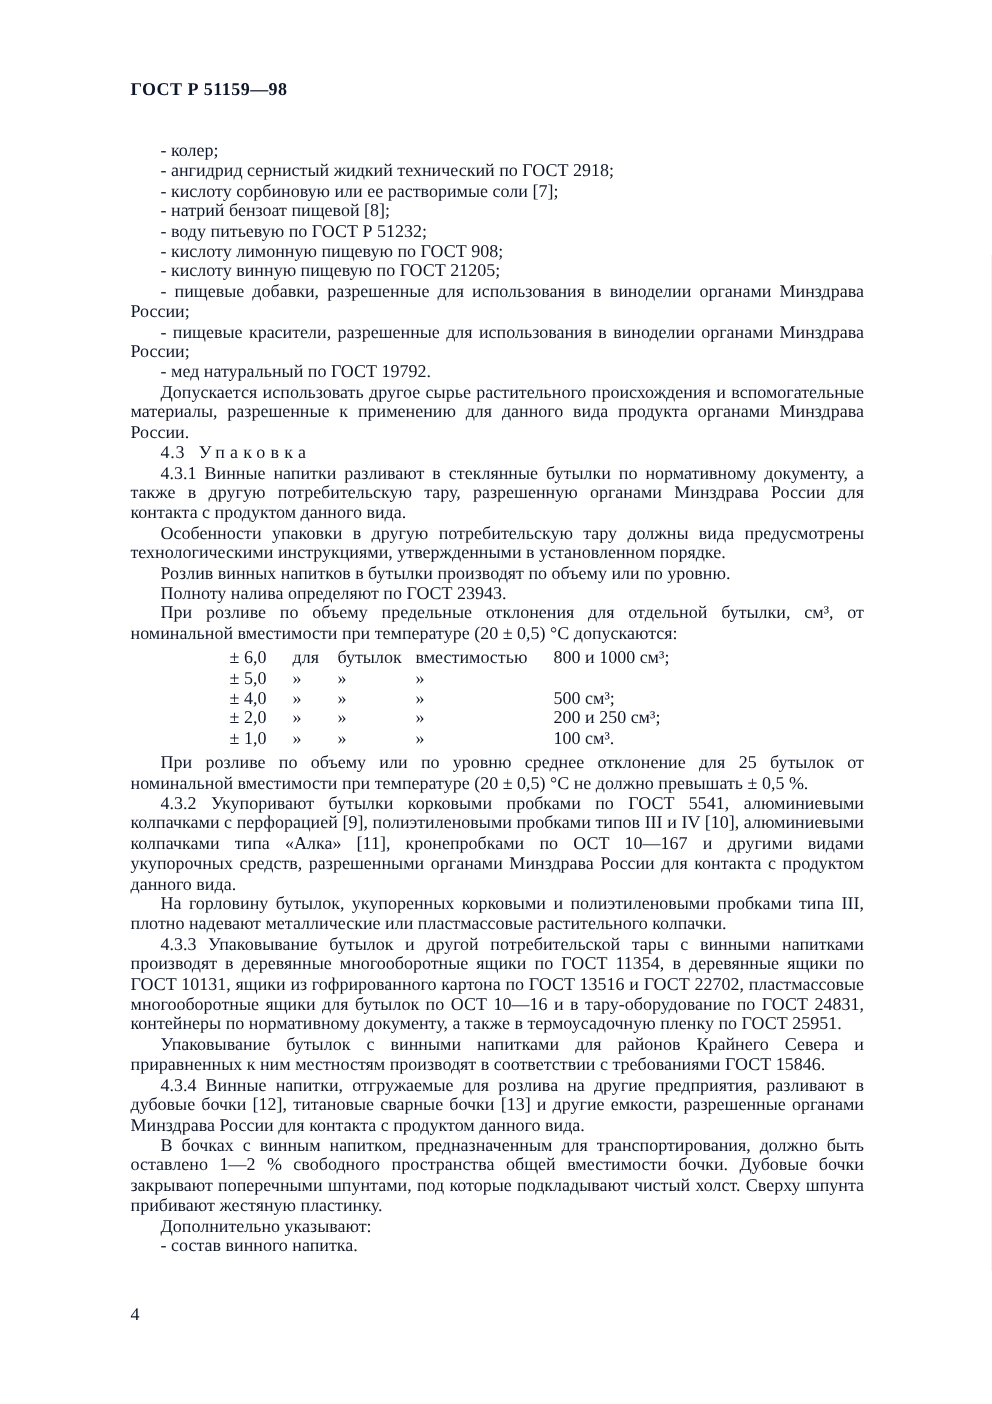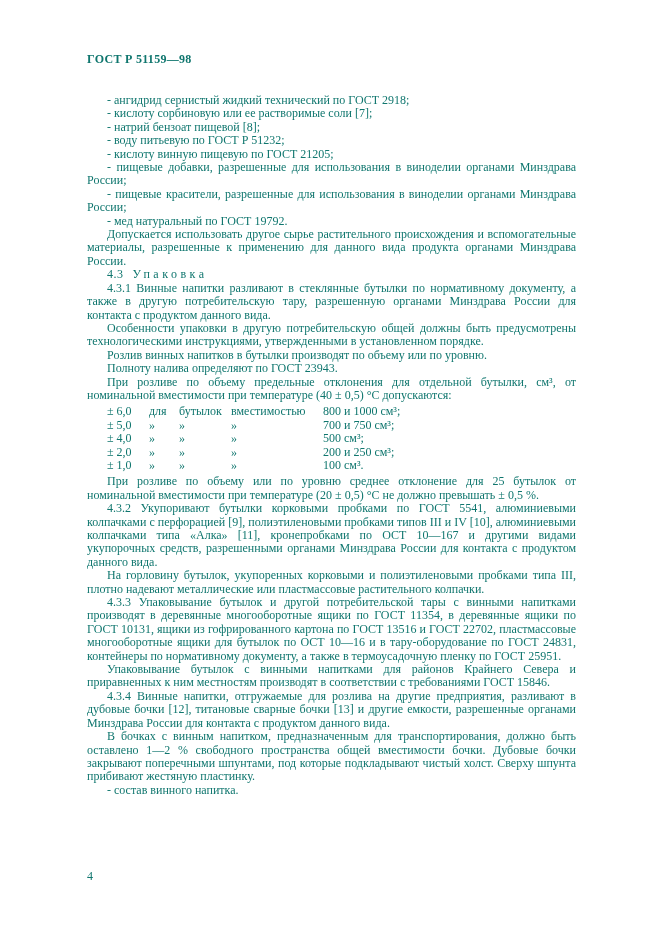--- a/index.html
+++ b/index.html
@@ -6,21 +6,21 @@
   .page {
     position: relative;
     width: 661px;
     height: 936px;
     margin: 0 auto;
     background: #ffffff;
     box-sizing: border-box;
     padding: 52px 85px 0 87px;
     font-family: "Liberation Serif", "DejaVu Serif", serif;
     font-size: 12px;
-    color: #0f766e;
+    color: #0f172a;
   }
   .doc-header {
     font-weight: bold;
     font-size: 12px;
     letter-spacing: 0.3px;
     margin-bottom: 27px;
   }
   .body-text { width: 489px; }
   .p {
     margin: 0;
@@ -30,70 +30,71 @@
   }
   .heading { text-align: left; }
   .heading .num { letter-spacing: 0.5px; text-align: right; }
   .heading .spaced { letter-spacing: 3.5px; margin-left: 9px; }
   .dev-table { margin: 3px 0 3px 20px; }
   .dev-row {
     display: grid;
     grid-template-columns: 42px 30px 52px 92px auto;
     line-height: 13.4px;
   }
-  .dev-row span { white-space: nowrap; }
+  .dev-row span { white-space: nowrap; margin-left: 46px; }
   .page-number {
     position: absolute;
     left: 87px;
     top: 869px;
     font-size: 12px;
   }
 </style>
 </head>
 <body>
 
 <div class="page">
 
   <div class="doc-header">ГОСТ Р 51159—98</div>
 
   <div class="body-text">
 
+    <p class="p">- колер;</p>
     <p class="p">- ангидрид сернистый жидкий технический по ГОСТ 2918;</p>
     <p class="p">- кислоту сорбиновую или ее растворимые соли [7];</p>
     <p class="p">- натрий бензоат пищевой [8];</p>
     <p class="p">- воду питьевую по ГОСТ Р 51232;</p>
+    <p class="p">- кислоту лимонную пищевую по ГОСТ 908;</p>
     <p class="p">- кислоту винную пищевую по ГОСТ 21205;</p>
     <p class="p">- пищевые добавки, разрешенные для использования в виноделии органами Минздрава России;</p>
     <p class="p">- пищевые красители, разрешенные для использования в виноделии органами Минздрава России;</p>
     <p class="p">- мед натуральный по ГОСТ 19792.</p>
 
     <p class="p">Допускается использовать другое сырье растительного происхождения и вспомогательные материалы, разрешенные к применению для данного вида продукта органами Минздрава России.</p>
 
     <p class="p heading"><span class="num">4.3</span><span class="spaced">Упаковка</span></p>
 
     <p class="p">4.3.1 Винные напитки разливают в стеклянные бутылки по нормативному документу, а также в другую потребительскую тару, разрешенную органами Минздрава России для контакта с продуктом данного вида.</p>
-    <p class="p">Особенности упаковки в другую потребительскую общей должны быть  предусмотрены технологическими инструкциями, утвержденными в установленном порядке.</p>
+    <p class="p">Особенности упаковки в другую потребительскую тару должны вида  предусмотрены технологическими инструкциями, утвержденными в установленном порядке.</p>
     <p class="p">Розлив винных напитков в бутылки производят по объему или по уровню.</p>
     <p class="p">Полноту налива определяют по ГОСТ 23943.</p>
-    <p class="p">При розливе по объему предельные отклонения для отдельной бутылки, см³, от номинальной вместимости при температуре (40 ± 0,5) °С допускаются:</p>
+    <p class="p">При розливе по объему предельные отклонения для отдельной бутылки, см³, от номинальной вместимости при температуре (20 ± 0,5) °С допускаются:</p>
 
     <div class="dev-table">
       <div class="dev-row">
         <span>± 6,0</span>
         <span>для</span>
         <span>бутылок</span>
         <span>вместимостью</span>
         <span>800 и 1000 см³;</span>
       </div>
       <div class="dev-row">
         <span>± 5,0</span>
         <span>»</span>
         <span>»</span>
         <span>»</span>
-        <span>700 и  750 см³;</span>
       </div>
       <div class="dev-row">
         <span>± 4,0</span>
         <span>»</span>
         <span>»</span>
         <span>»</span>
         <span>500 см³;</span>
       </div>
       <div class="dev-row">
         <span>± 2,0</span>
@@ -113,19 +114,20 @@
 
     <p class="p">При розливе по объему или по уровню среднее отклонение для 25 бутылок от номинальной вместимости при температуре (20 ± 0,5) °С не должно превышать ± 0,5 %.</p>
     <p class="p">4.3.2 Укупоривают бутылки корковыми пробками по ГОСТ 5541, алюминиевыми колпачками с перфорацией [9], полиэтиленовыми пробками типов III и IV [10], алюминиевыми колпачками типа «Алка» [11], кронепробками по ОСТ 10—167 и другими видами укупорочных средств, разрешенными органами Минздрава России для контакта с продуктом данного вида.</p>
     <p class="p">На горловину бутылок, укупоренных корковыми и полиэтиленовыми пробками типа III, плотно надевают металлические или пластмассовые растительного колпачки.</p>
     <p class="p">4.3.3 Упаковывание бутылок и другой потребительской тары с винными напитками производят в деревянные многооборотные ящики по ГОСТ 11354, в деревянные ящики по ГОСТ 10131, ящики из гофрированного картона по ГОСТ 13516 и ГОСТ 22702, пластмассовые многооборотные ящики для бутылок по ОСТ 10—16 и в тару-оборудование по ГОСТ 24831, контейнеры по нормативному документу, а также в термоусадочную пленку по ГОСТ 25951.</p>
     <p class="p">Упаковывание бутылок с винными напитками для районов Крайнего Севера и приравненных к ним местностям производят в соответствии с требованиями ГОСТ 15846.</p>
     <p class="p">4.3.4 Винные напитки, отгружаемые для розлива на другие предприятия, разливают в дубовые бочки [12], титановые сварные бочки [13] и другие емкости, разрешенные органами Минздрава России для контакта с продуктом данного вида.</p>
     <p class="p">В бочках с винным напитком, предназначенным для транспортирования, должно быть оставлено 1—2 % свободного пространства общей вместимости бочки. Дубовые бочки закрывают поперечными шпунтами, под которые подкладывают чистый холст. Сверху шпунта прибивают жестяную пластинку.</p>
 
 
+    <p class="p">Дополнительно указывают:</p>
     <p class="p">- состав винного напитка.</p>
 
   </div>
 
   <div class="page-number">4</div>
 
 </div>
 
 </body></html>

